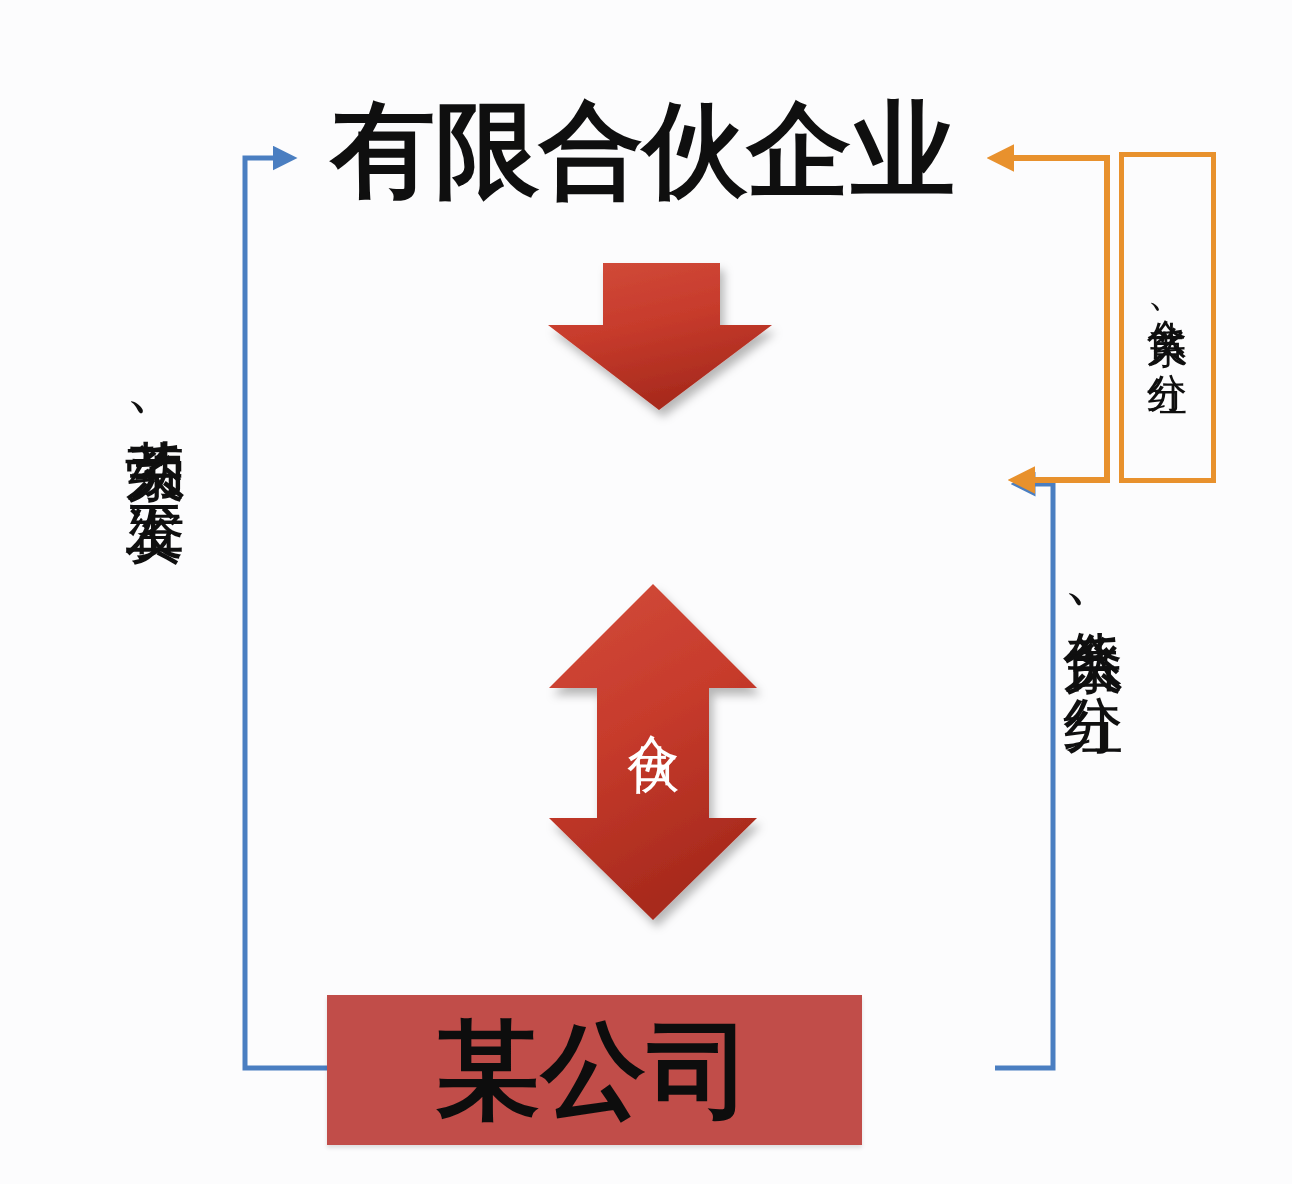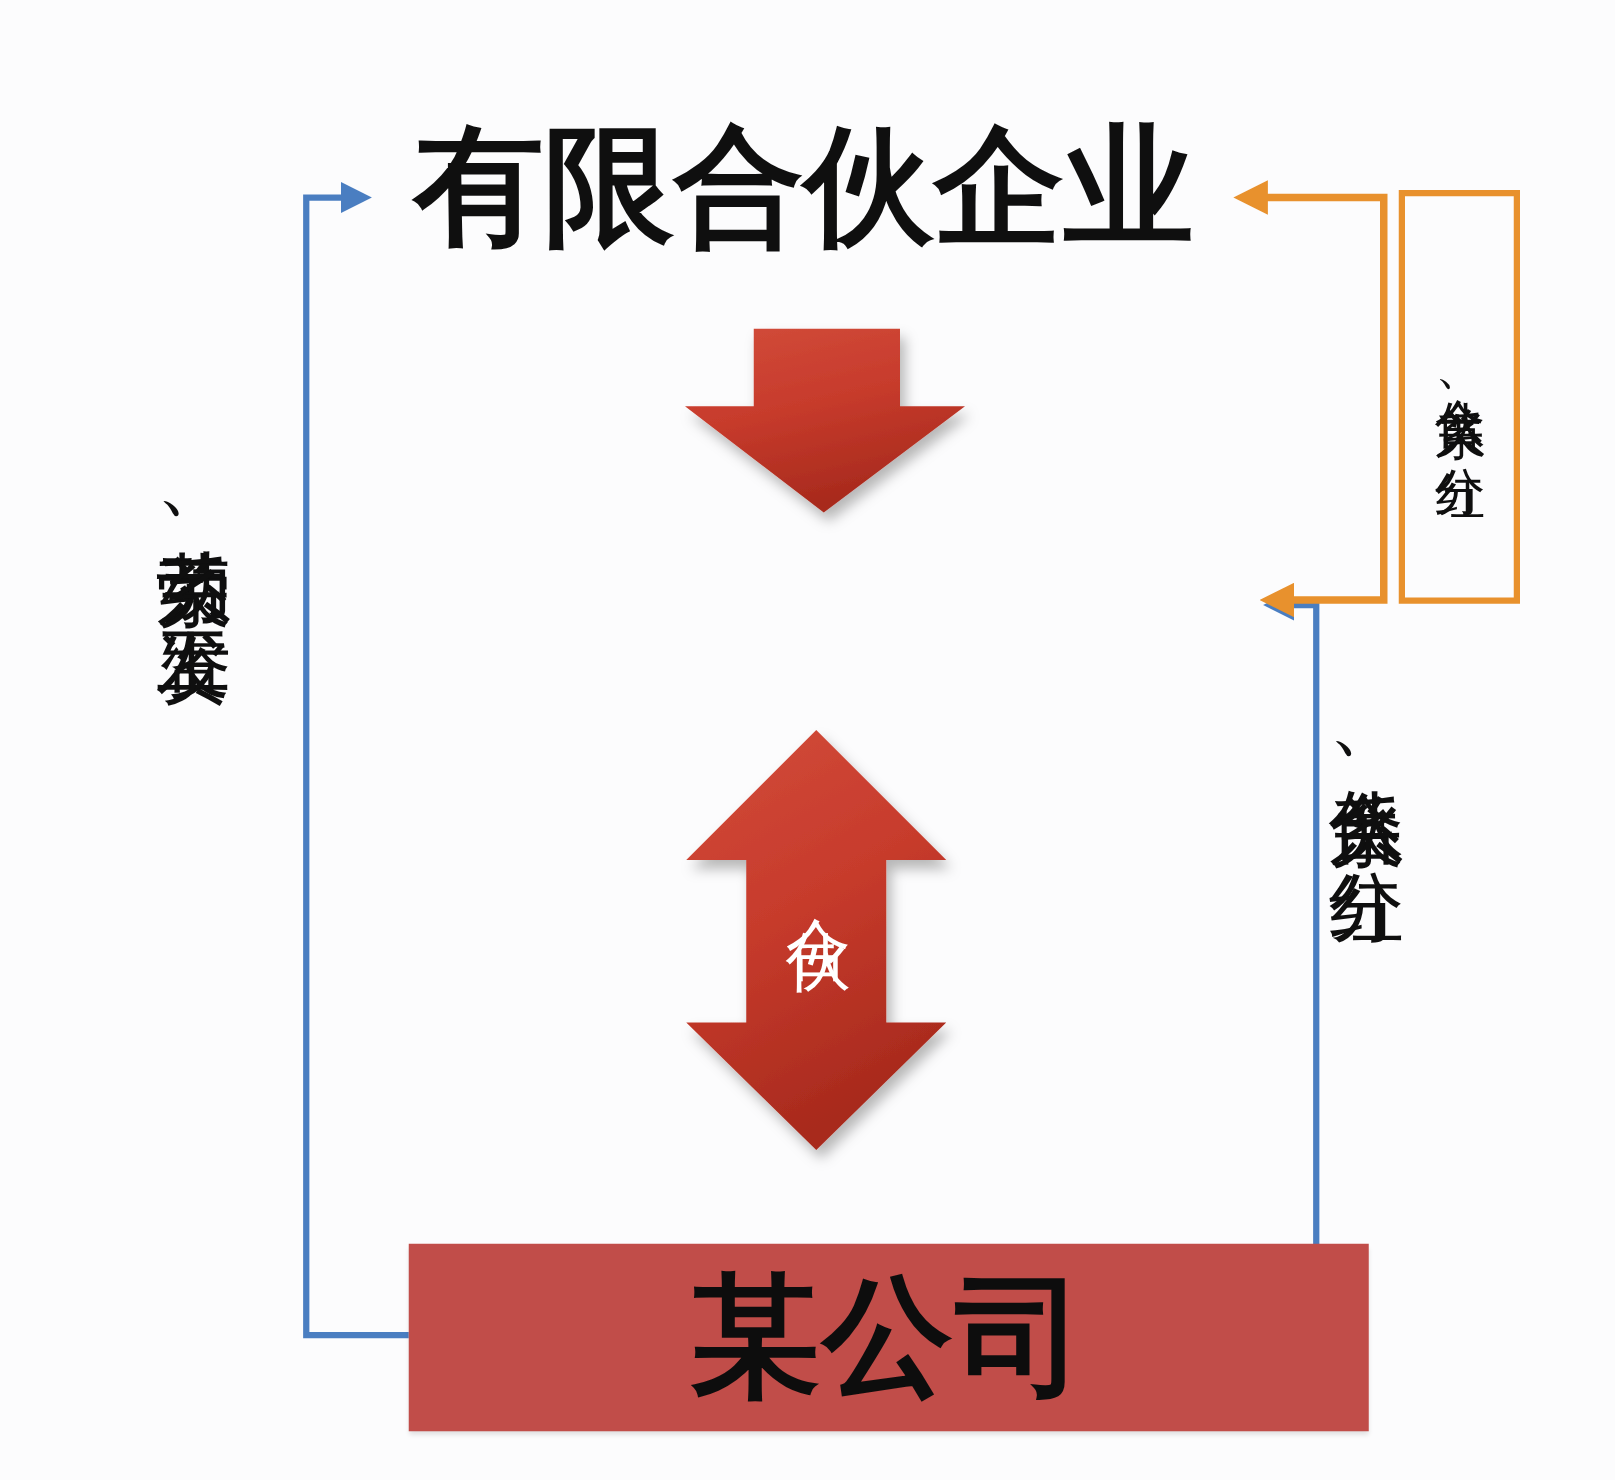--- a/index.html
+++ b/index.html
@@ -39,21 +39,21 @@
     background:var(--c-background,#fcfcfd);
     display:flex; align-items:center; justify-content:center;
   }
   #callout-box .vtext {
     writing-mode:vertical-rl; text-orientation:upright;
     font-size:40px; line-height:1; letter-spacing:3px;
     color:var(--c-text_black,#0f0f0f); white-space:nowrap;
   }
 
   #bottom-box {
-    position:absolute; left:327px; top:995px; width:768px; height:150px;
+    position:absolute; left:327px; top:995px; width:535px; height:150px;
     background:var(--c-red_box,#c14d49);
     display:flex; align-items:center; justify-content:center;
     box-shadow:0 3px 4px rgba(0,0,0,0.12);
   }
   #bottom-box .box-label {
     font-size:104px; font-weight:700; line-height:1; letter-spacing:2px;
     color:#0d0d0d; white-space:nowrap;
   }
 
   #partner-arrow-label {

